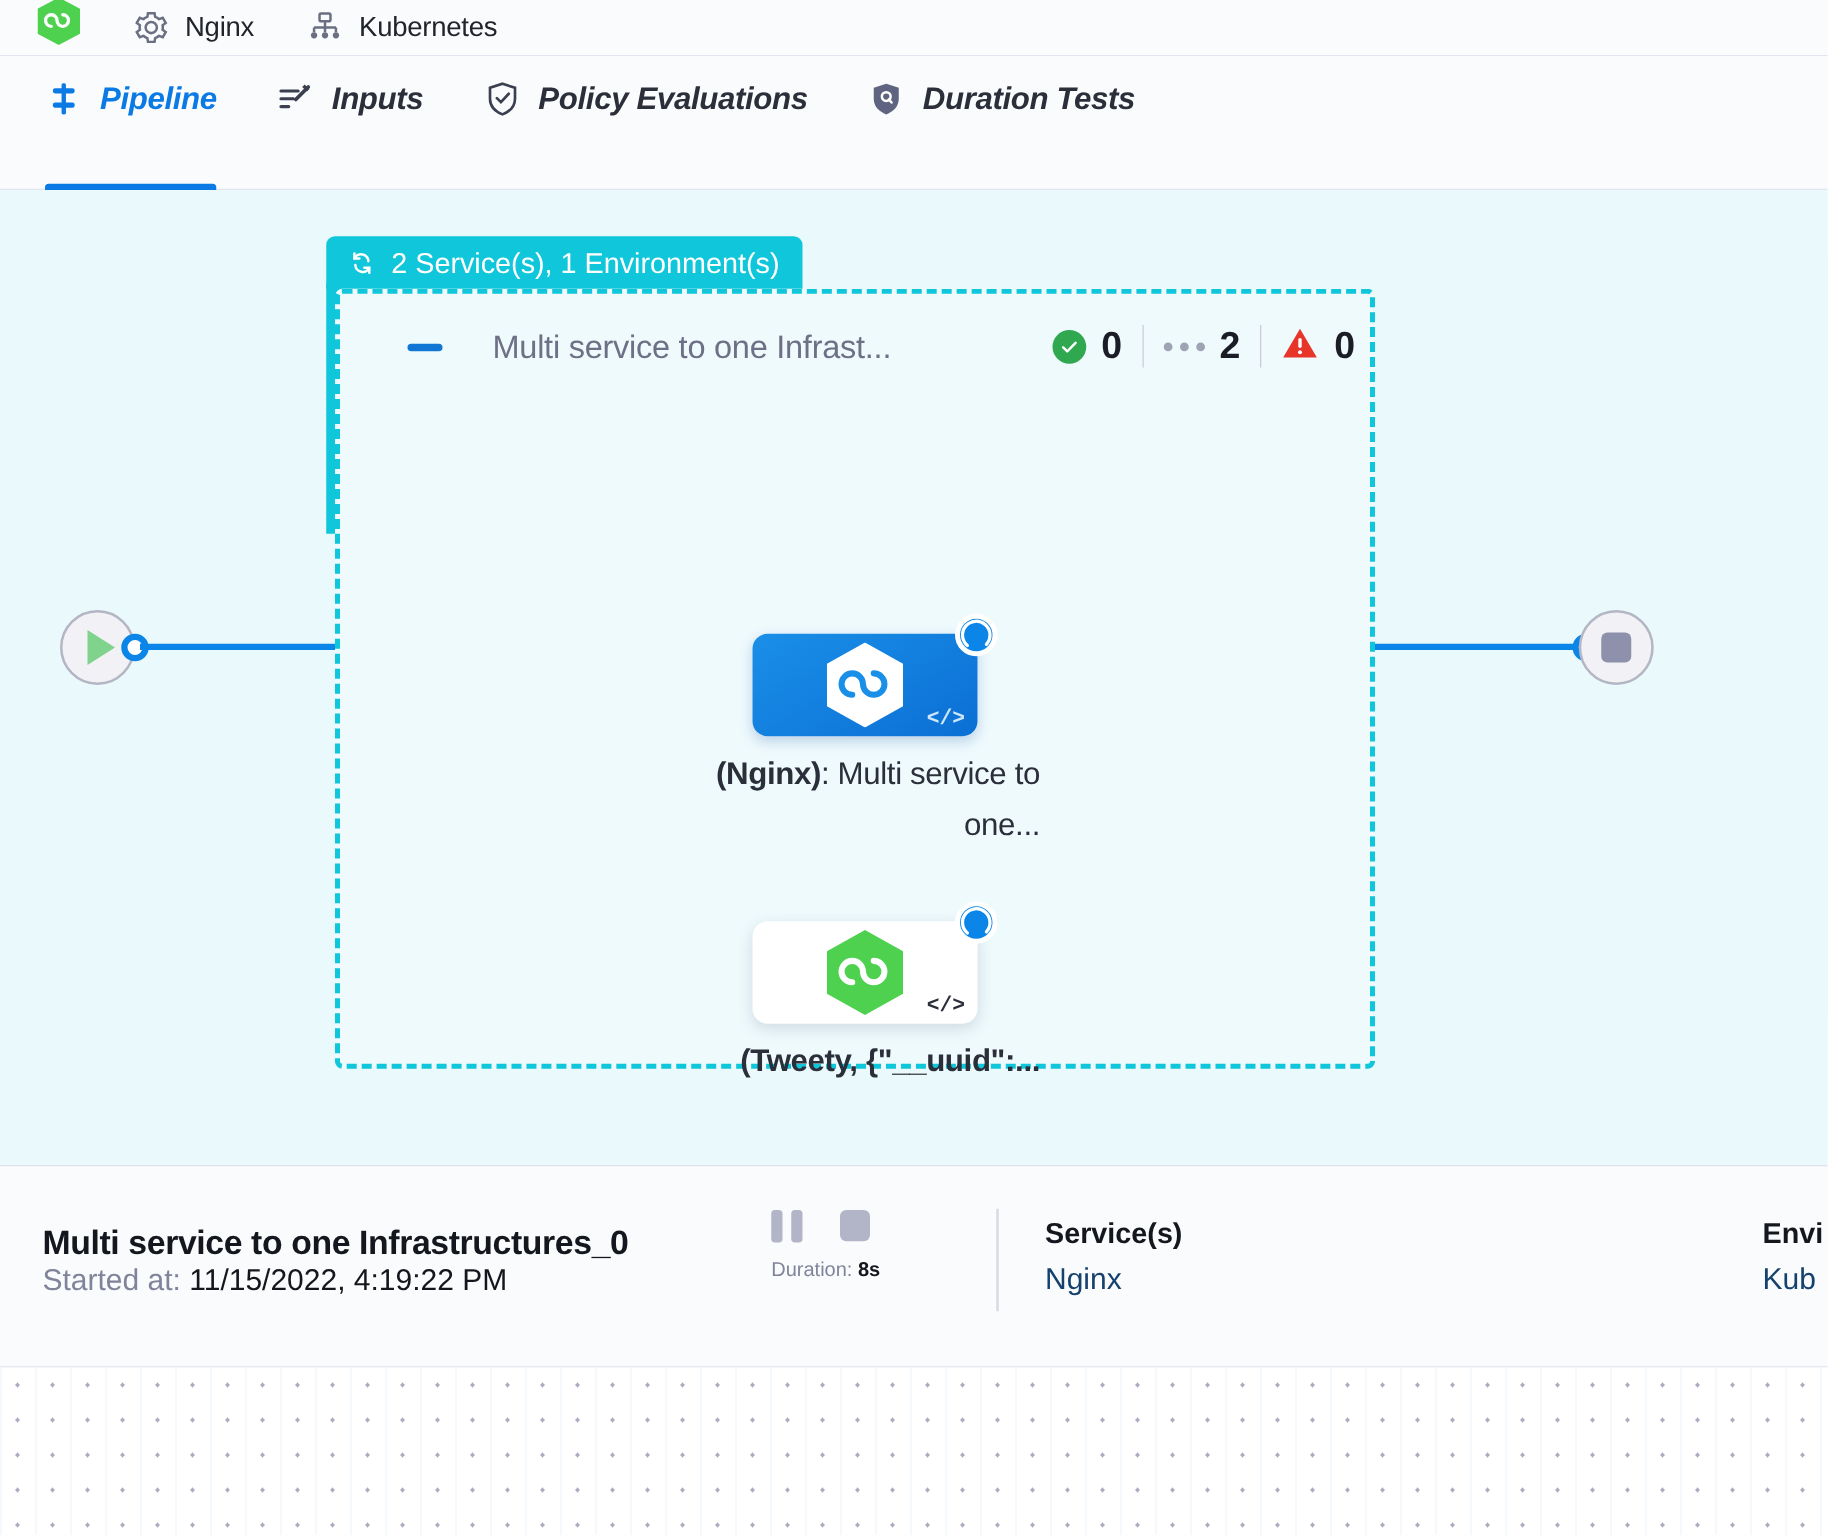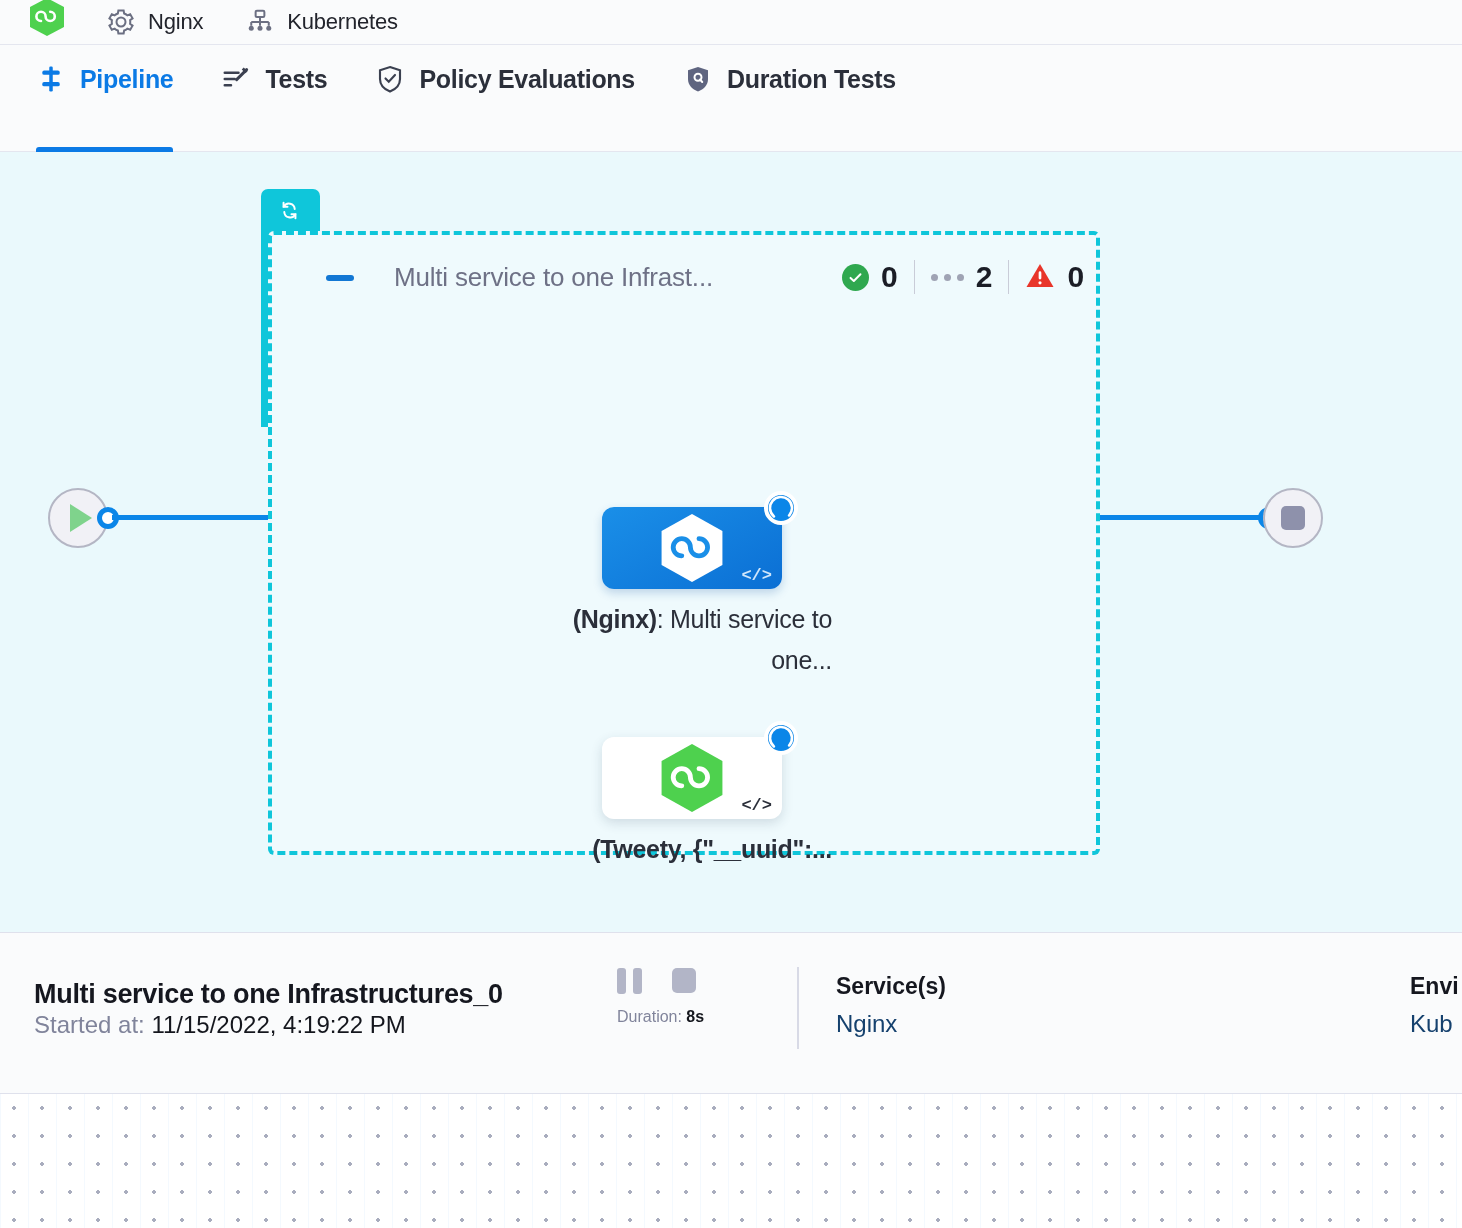--- a/index.html
+++ b/index.html
@@ -23,20 +23,21 @@
   .crumb-label { font-size: 22px; color: #22242c; letter-spacing: -0.2px; }
   .hex-logo { width: 34px; height: 38px; margin-top: -10px; flex: none; }
 
   
   .tabbar {
     position: absolute; top: 45px; left: 0; width: 1462px; height: 107px;
     background: #fafbfc;
     border-bottom: 1px solid #e4e6ef;
     display: flex; align-items: flex-end;
     padding-left: 36px;
+    font-style: italic;
   }
   .tab {
     display: flex; align-items: center; gap: 14px;
     height: 100%;
     padding: 0 0 38px 0;
     margin-right: 48px;
     cursor: pointer;
     position: relative;
   }
   .tab-label { font-size: 25px; color: #2b2f3a; font-weight: 700; letter-spacing: -0.3px; }
@@ -245,21 +246,21 @@
   <div class="tab">
     <span class="tab-icon">
       <svg width="30" height="30" viewBox="0 0 24 24">
         <g stroke="#3b4050" stroke-width="2" stroke-linecap="round">
           <path d="M3 7h11M3 12h8M3 17h5"></path>
           <path d="M20.5 4.5l-8 8" stroke-width="2.4"></path>
         </g>
         <path d="M18.2 2.8l3 3-1.6 1.6-3-3z" fill="#3b4050"></path>
       </svg>
     </span>
-    <span class="tab-label">Tests</span>
+    <span class="tab-label">Inputs</span>
   </div>
 
   <div class="tab">
     <span class="tab-icon">
       <svg width="30" height="30" viewBox="0 0 24 24">
         <path d="M12 2.4l8 2.6v7c0 5-3.4 8.2-8 10-4.6-1.8-8-5-8-10v-7z" fill="none" stroke="#3b4050" stroke-width="1.7"></path>
         <path d="M8.4 11.6l2.6 2.6 5-5.4" fill="none" stroke="#3b4050" stroke-width="1.7" stroke-linecap="round"></path>
       </svg>
     </span>
     <span class="tab-label">Policy Evaluations</span>
@@ -293,20 +294,21 @@
   </div>
 
   <div class="group-tab" style="left:261px; top:37px;">
     <svg width="25" height="25" viewBox="0 0 24 24">
       <g fill="none" stroke="#ffffff" stroke-width="1.9" stroke-linecap="round">
         <path d="M6.5 8.2A5.6 5.6 0 0 1 17 10.6"></path>
         <path d="M17.5 15.8A5.6 5.6 0 0 1 7 13.4"></path>
         <path d="M6.3 4.6v3.8h3.8M17.7 19.4v-3.8h-3.8"></path>
       </g>
     </svg>
+    <span>2 Service(s), 1 Environment(s)</span>
   </div>
 
   <div class="group-bar" style="left:261px; top:75px; height:200px;"></div>
 
   <div class="group-body" style="left:268px; top:79px; width:832px; height:624px;">
 
     <div class="group-title-row" style="left:54px; top:27px;">
       <span class="collapse-dash"></span>
       <span class="group-title">Multi service to one Infrast...</span>
     </div>

